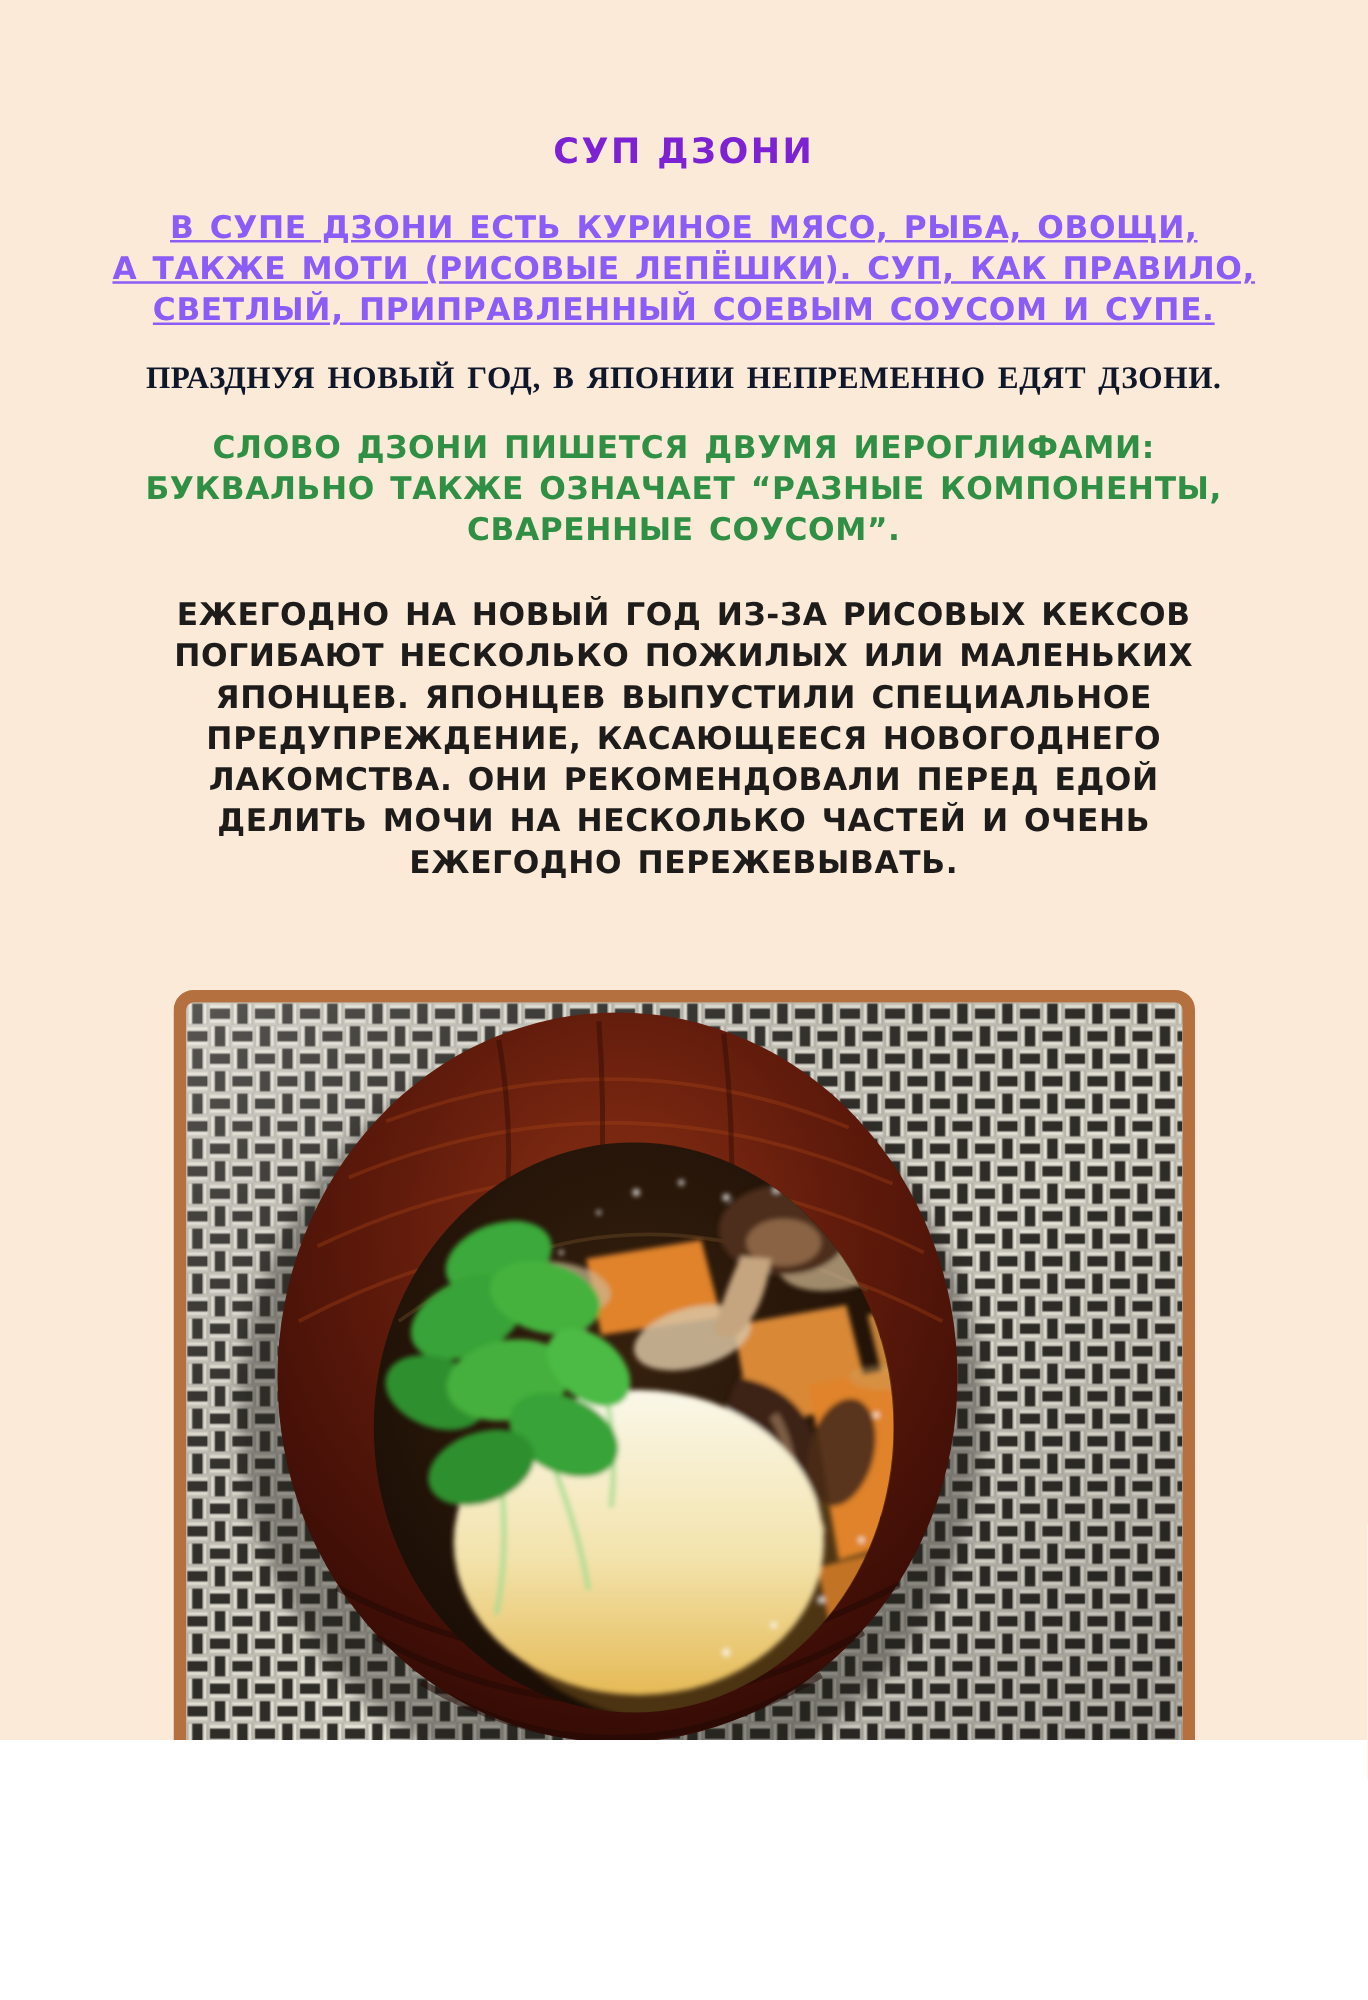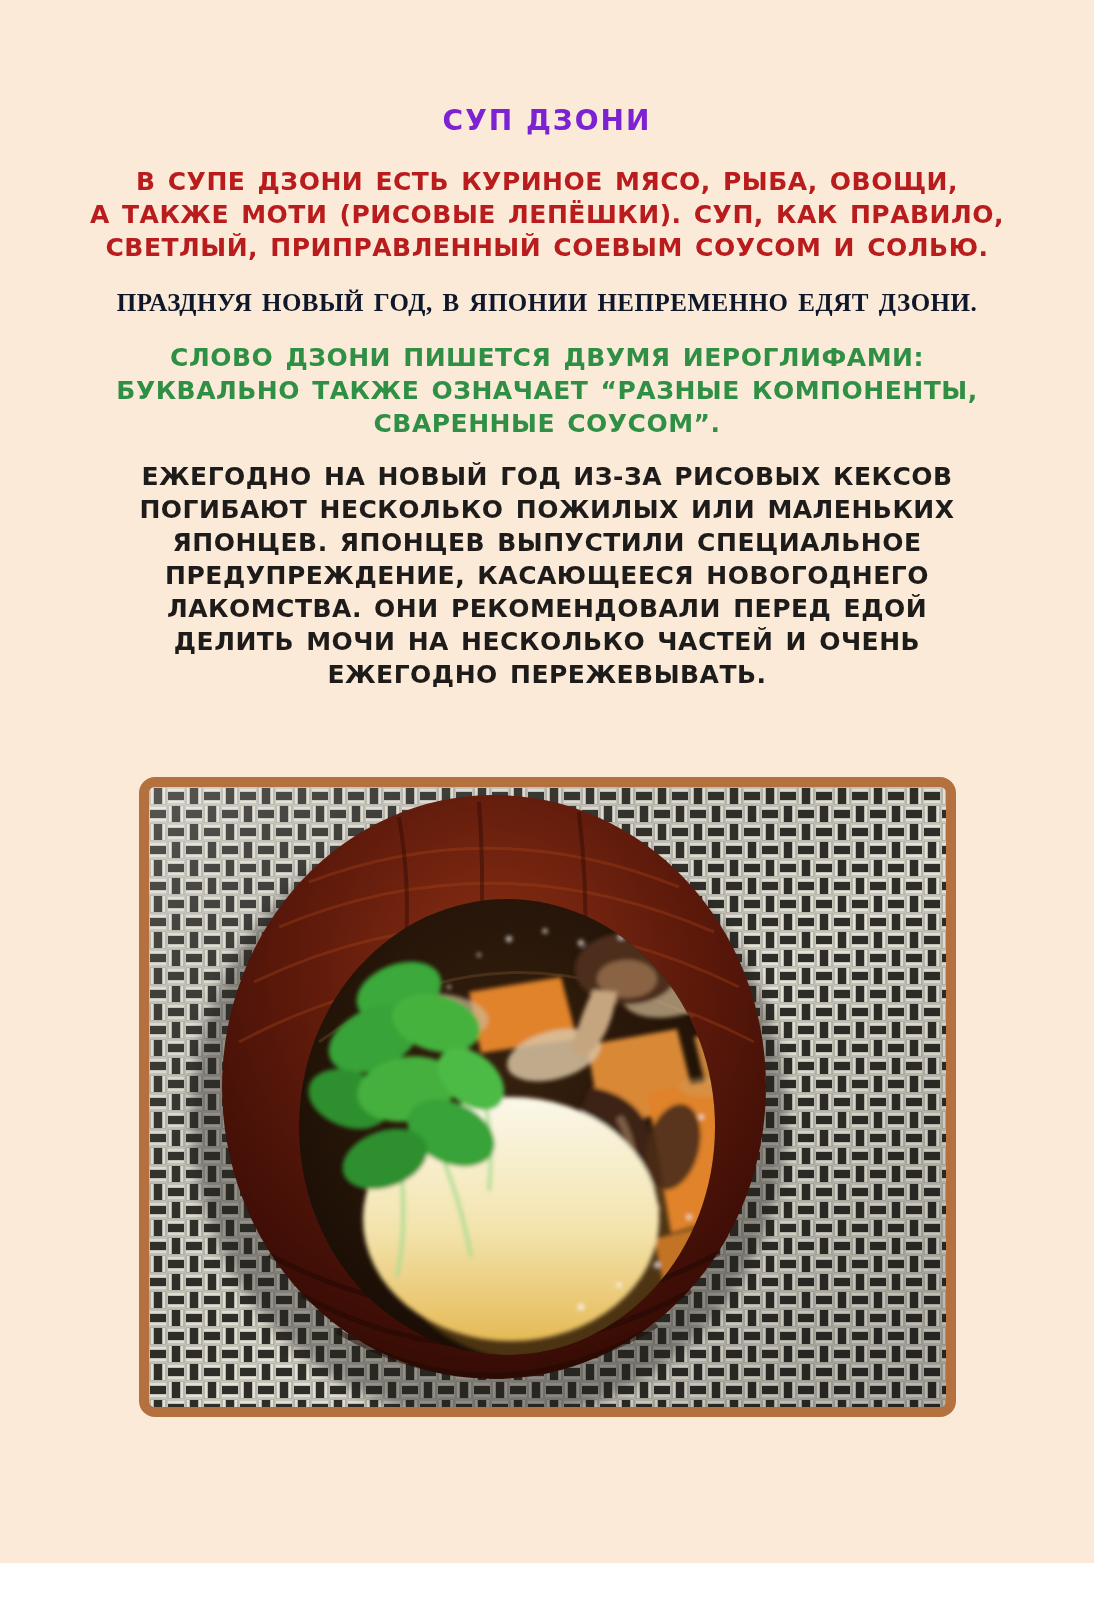--- a/index.html
+++ b/index.html
@@ -1,63 +1,63 @@
 <!DOCTYPE html>
 <html><head>
 <meta charset="utf-8">
 <style>
   html,body{margin:0;padding:0;}
   .page{
     position:relative;
-    width:1094px;height:1563px;
+    width:1094px;height:1392px;
     background:#fcead9;
     overflow:hidden;
     font-family:"DejaVu Sans", sans-serif;
     font-weight:bold;
   }
   .title{
     padding-top:104px;
     text-align:center;
     font-size:28px;
     letter-spacing:2px;
     color:#7c22d3;
   }
   .para{
     text-align:center;
     font-size:25px;
     line-height:33px;
     letter-spacing:0.5px;
     word-spacing:3px;
   }
   .para .line{white-space:nowrap;}
-  .p-brown{color:#b91c1c;margin-top:28px;}
+  .p-brown{color:#8b5cf6;margin-top:28px;text-decoration:underline;}
   .p-blue {color:#0f172a;margin-top:22px;font-family:Liberation Serif, serif;}
   .p-green{color:#2f9045;margin-top:22px;}
-  .p-black{color:#1e1c1a;margin-top:20px;}
+  .p-black{color:#1e1c1a;margin-top:35px;}
   .photo-frame{
     width:797px;height:620px;
     margin:86px auto 0 auto;
     border:10px solid #b4703e;
     border-radius:16px;
     overflow:hidden;
     background:#c9c6bc;
   }
   .photo-frame svg{display:block;}
 </style>
 </head>
 <body>
 
 <div class="page">
 
   <div class="title">СУП ДЗОНИ</div>
 
   <div class="para p-brown">
     <div class="line">В СУПЕ ДЗОНИ ЕСТЬ КУРИНОЕ МЯСО, РЫБА, ОВОЩИ,</div>
     <div class="line">А ТАКЖЕ МОТИ (РИСОВЫЕ ЛЕПЁШКИ). СУП, КАК ПРАВИЛО,</div>
-    <div class="line">СВЕТЛЫЙ, ПРИПРАВЛЕННЫЙ СОЕВЫМ СОУСОМ И СОЛЬЮ.</div>
+    <div class="line">СВЕТЛЫЙ, ПРИПРАВЛЕННЫЙ СОЕВЫМ СОУСОМ И СУПЕ.</div>
   </div>
 
   <div class="para p-blue">
     <div class="line">ПРАЗДНУЯ НОВЫЙ ГОД, В ЯПОНИИ НЕПРЕМЕННО ЕДЯТ ДЗОНИ.</div>
   </div>
 
   <div class="para p-green">
     <div class="line">СЛОВО ДЗОНИ ПИШЕТСЯ ДВУМЯ ИЕРОГЛИФАМИ:</div>
     <div class="line">БУКВАЛЬНО ТАКЖЕ ОЗНАЧАЕТ “РАЗНЫЕ КОМПОНЕНТЫ,</div>
     <div class="line">СВАРЕННЫЕ СОУСОМ”.</div>

